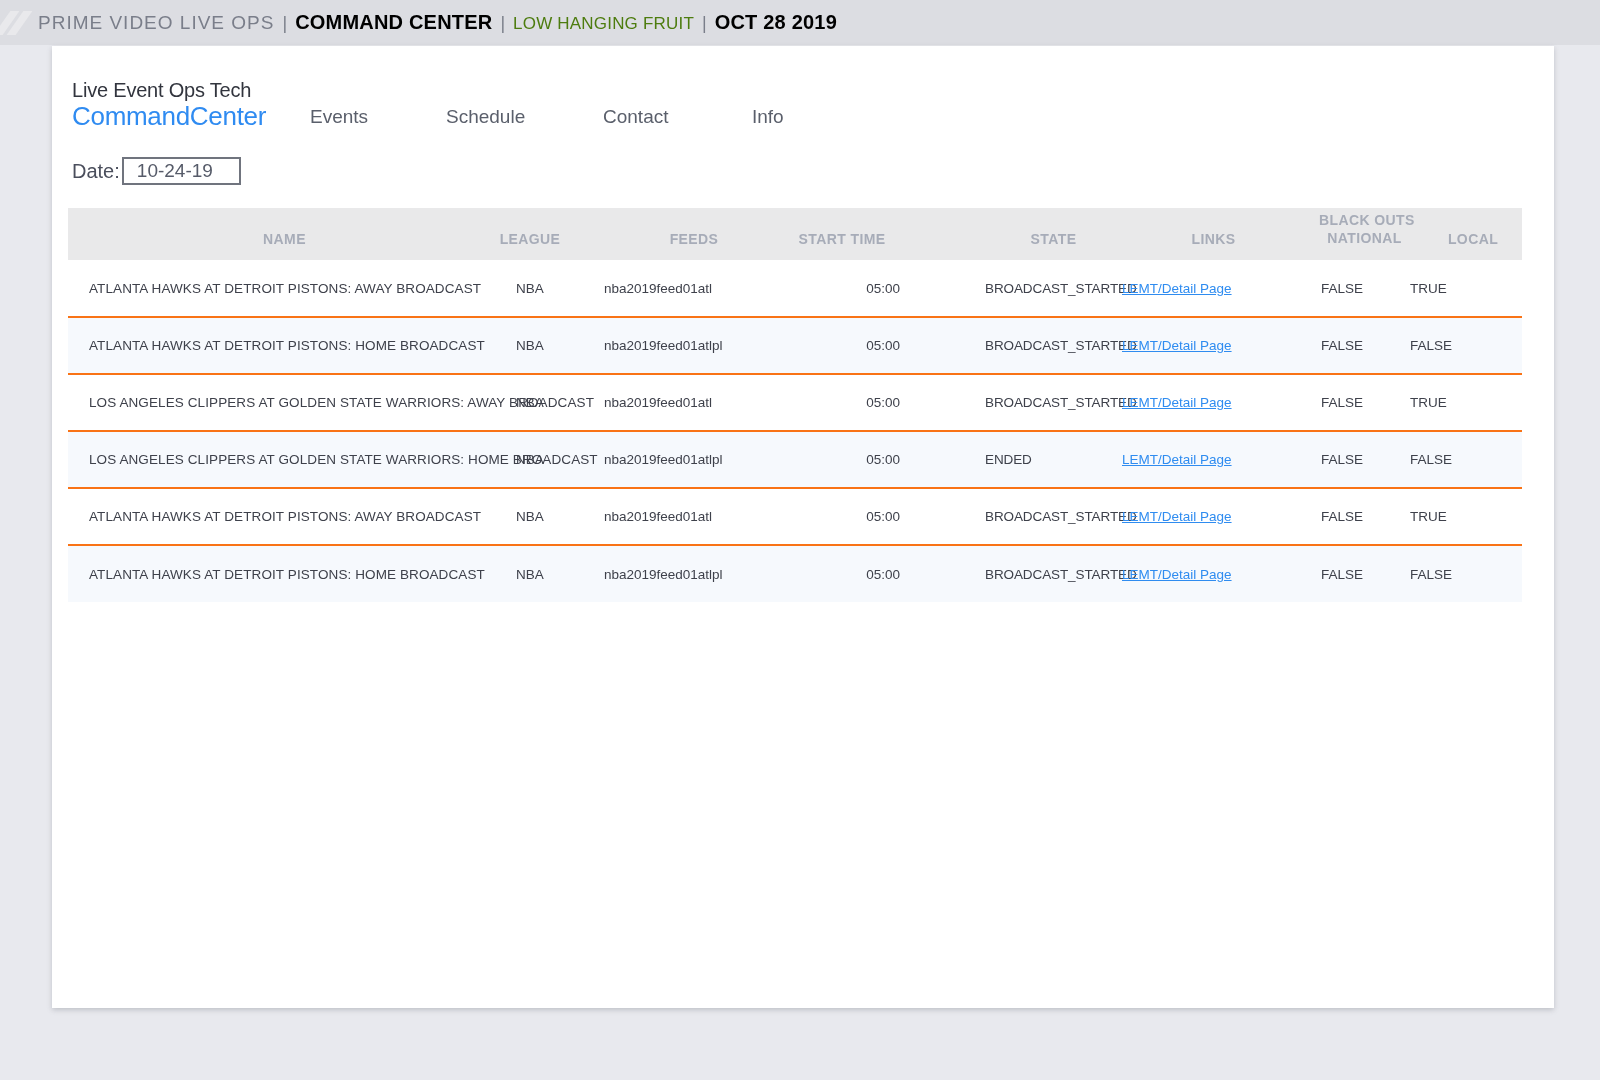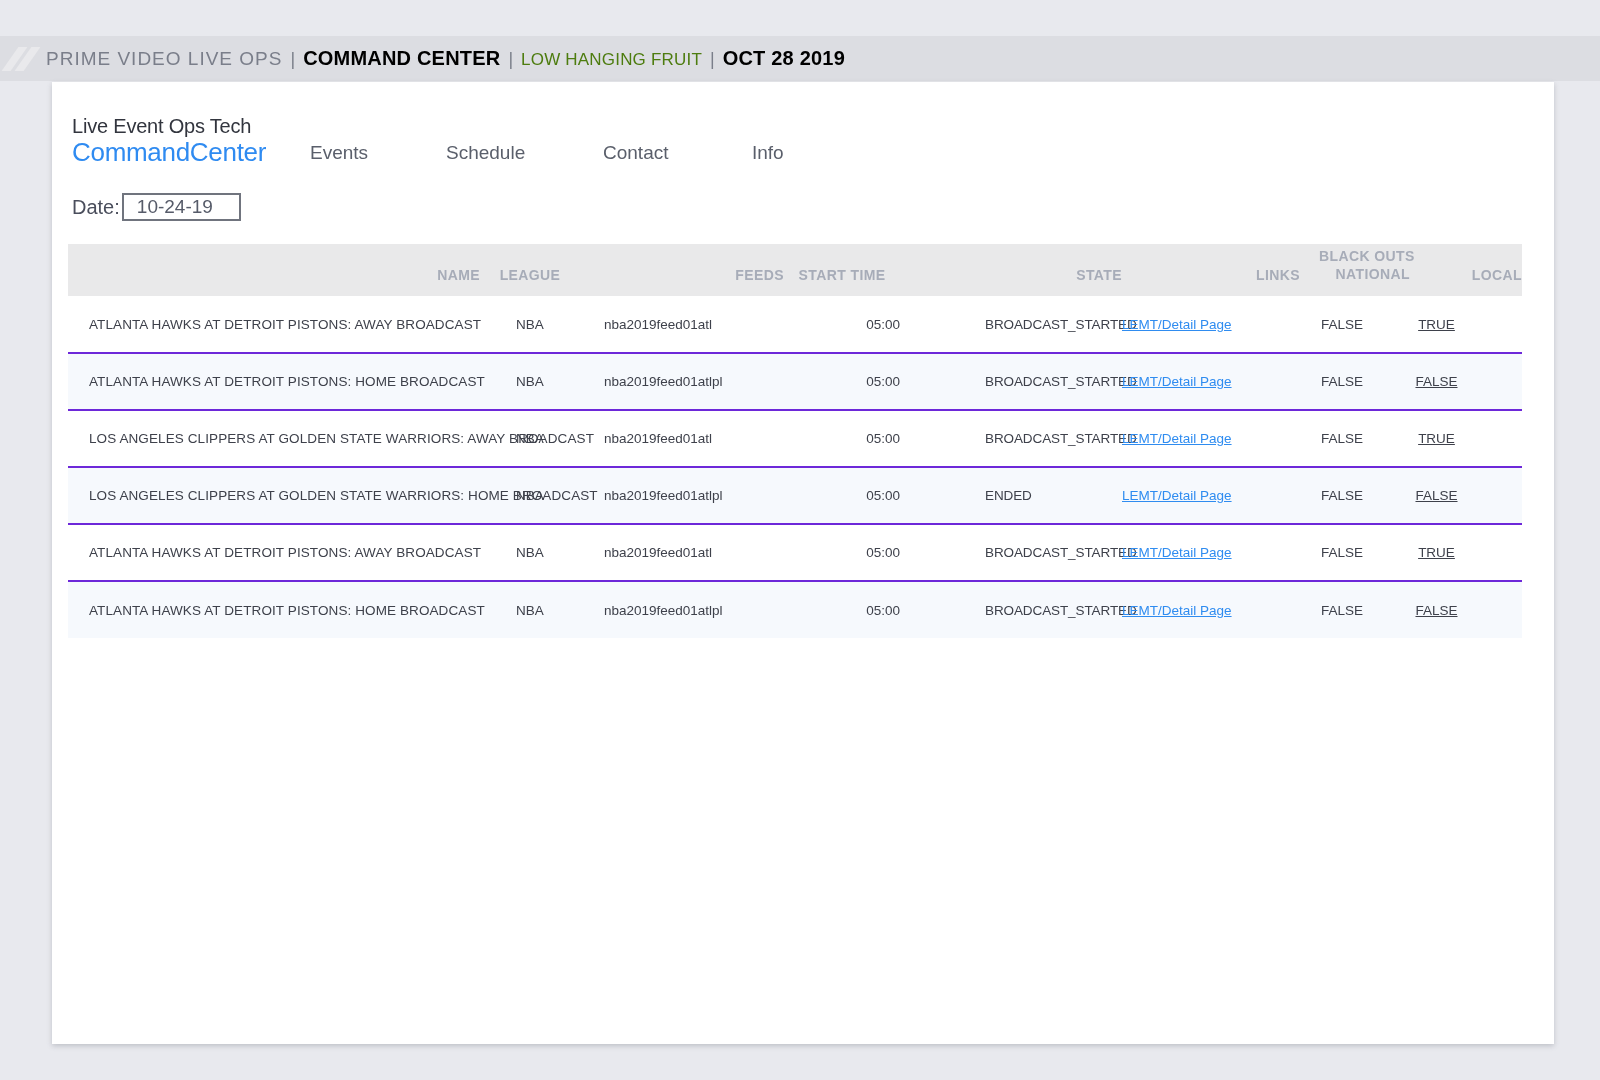--- a/index.html
+++ b/index.html
@@ -9,22 +9,21 @@
     font-family: "Liberation Sans", sans-serif;
     overflow: hidden;
   }
 
   
   .topbar {
     height: 45px;
     background: #dcdde2;
     display: flex;
     align-items: center;
-    padding-left: 8px;
-    margin-top: 36px;
+    padding-left: 0;
   }
   .logo-stripes {
     display: flex;
     margin-right: 10px;
     margin-left: 2px;
   }
   .stripe {
     width: 9px;
     height: 24px;
     background: #e9e9ec;
@@ -99,21 +98,21 @@
 
   thead th {
     background: #e9e9ea;
     height: 52px;
     vertical-align: bottom;
     padding-bottom: 13px;
     font-size: 14px;
     font-weight: bold;
     color: #a7acb8;
     letter-spacing: 0.4px;
-    text-align: right;
+    text-align: center;
     white-space: nowrap;
   }
   th.c-name     { padding-left: 21px; }
   th.c-league   { text-align: center; }
   th.c-feeds    { padding-left: 24px; }
   th.c-start    { text-align: center; padding-right: 64px; }
   th.c-state    { padding-left: 21px; }
   th.c-links    { padding-left: 5px; }
   th.c-national { padding-left: 19px; }
   th.c-local    { padding-left: 14px; }
@@ -121,30 +120,30 @@
 
   tbody td {
     height: 57px;
     vertical-align: middle;
     font-size: 13.5px;
     color: #3e414b;
     white-space: nowrap;
     overflow: visible;
   }
   tbody tr:nth-child(even) { background: #f6f9fd; }
-  tbody tr:not(:first-child) td { border-top: 2px solid #6d28d9; }
+  tbody tr:not(:first-child) td { border-top: 2px solid #f97316; }
 
   td.c-name     { padding-left: 21px; letter-spacing: 0.1px; }
   td.c-league   { text-align: center; }
   td.c-feeds    { padding-left: 24px; }
   td.c-start    { text-align: right; padding-right: 64px; }
   td.c-state    { padding-left: 21px; letter-spacing: -0.1px; }
   td.c-links    { padding-left: 0; }
   td.c-national { padding-left: 21px; }
-  td.c-local    { text-align: center; padding-right: 59px; text-decoration: underline; }
+  td.c-local    { text-align: left; padding-right: 59px; }
 
   td.c-links a {
     color: #2f8cf0;
     text-decoration: underline;
     cursor: pointer;
   }
 </style>
 </head>
 <body>
 

